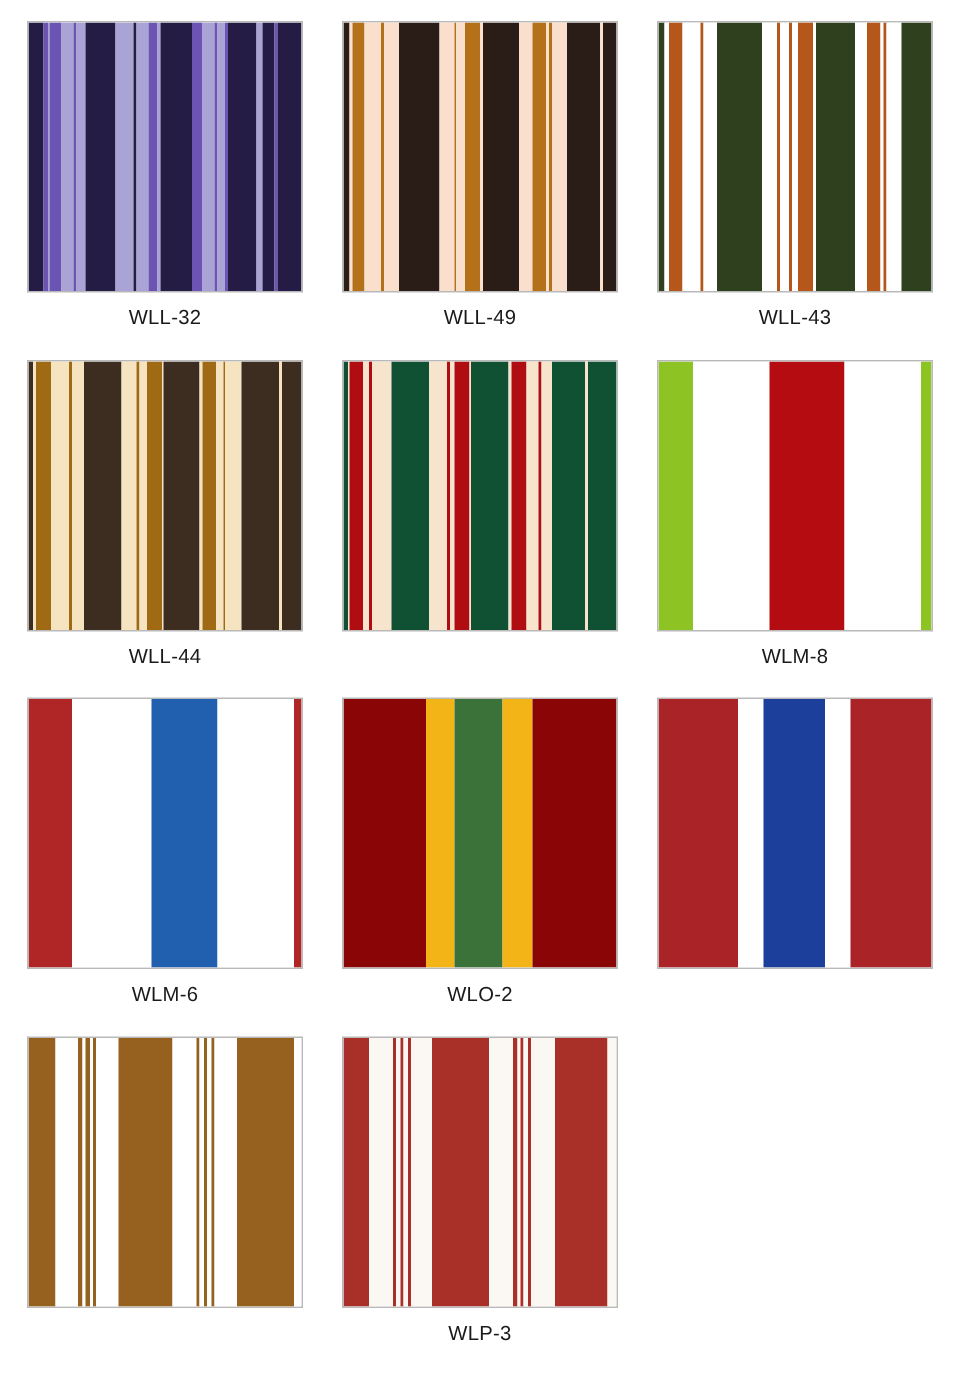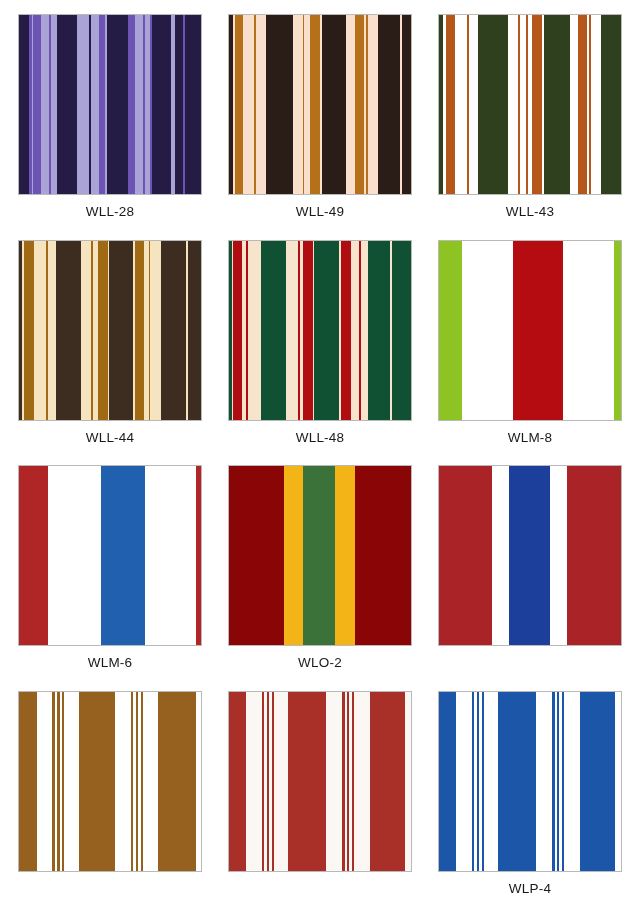--- a/index.html
+++ b/index.html
@@ -78,21 +78,21 @@
         <div class="stripe" style="background: rgb(169, 163, 214); width: 4.58333%;"></div>
         <div class="stripe" style="background: rgb(107, 84, 180); width: 0.9375%;"></div>
         <div class="stripe" style="background: rgb(169, 163, 214); width: 2.70833%;"></div>
         <div class="stripe" style="background: rgb(107, 84, 180); width: 1.14583%;"></div>
         <div class="stripe" style="background: rgb(36, 28, 68); width: 10.3125%;"></div>
         <div class="stripe" style="background: rgb(169, 163, 214); width: 2.5%;"></div>
         <div class="stripe" style="background: rgb(36, 28, 68); width: 4.375%;"></div>
         <div class="stripe" style="background: rgb(107, 84, 180); width: 1.25%;"></div>
         <div class="stripe" style="background: rgb(36, 28, 68); width: 8.54167%;"></div>
       </div>
-      <div class="caption" style="color: rgb(26, 26, 26);">WLL-28</div>
+      <div class="caption" style="color: rgb(26, 26, 26);">WLL-32</div>
     </div>
     <div class="cell">
       <div class="swatch" style="border-color: rgb(185, 185, 185);">
         <div class="stripe" style="background: rgb(42, 28, 23); width: 2.4%;"></div>
         <div class="stripe" style="background: rgb(250, 223, 204); width: 0.8%;"></div>
         <div class="stripe" style="background: rgb(181, 112, 26); width: 4.6%;"></div>
         <div class="stripe" style="background: rgb(250, 223, 204); width: 6.2%;"></div>
         <div class="stripe" style="background: rgb(181, 112, 26); width: 0.9%;"></div>
         <div class="stripe" style="background: rgb(250, 223, 204); width: 5.6%;"></div>
         <div class="stripe" style="background: rgb(42, 28, 23); width: 14.5%;"></div>
@@ -182,21 +182,20 @@
         <div class="stripe" style="background: rgb(15, 81, 50); width: 13.4%;"></div>
         <div class="stripe" style="background: rgb(247, 228, 204); width: 1.2%;"></div>
         <div class="stripe" style="background: rgb(176, 13, 19); width: 5.4%;"></div>
         <div class="stripe" style="background: rgb(247, 228, 204); width: 4.4%;"></div>
         <div class="stripe" style="background: rgb(176, 13, 19); width: 1%;"></div>
         <div class="stripe" style="background: rgb(247, 228, 204); width: 4.2%;"></div>
         <div class="stripe" style="background: rgb(15, 81, 50); width: 12%;"></div>
         <div class="stripe" style="background: rgb(247, 228, 204); width: 1%;"></div>
         <div class="stripe" style="background: rgb(15, 81, 50); width: 10.4%;"></div>
       </div>
-      <div class="caption" style="color: rgb(26, 26, 26);">WLL-48</div>
     </div>
     <div class="cell">
       <div class="swatch" style="border-color: rgb(185, 185, 185);">
         <div class="stripe" style="background: rgb(141, 196, 35); width: 12.5%;"></div>
         <div class="stripe" style="background: rgb(255, 255, 255); width: 28%;"></div>
         <div class="stripe" style="background: rgb(180, 12, 16); width: 27.5%;"></div>
         <div class="stripe" style="background: rgb(255, 255, 255); width: 28%;"></div>
         <div class="stripe" style="background: rgb(141, 196, 35); width: 4%;"></div>
       </div>
       <div class="caption" style="color: rgb(26, 26, 26);">WLM-8</div>
@@ -266,37 +265,15 @@
         <div class="stripe" style="background: rgb(251, 247, 242); width: 9%;"></div>
         <div class="stripe" style="background: rgb(168, 48, 40); width: 1.3%;"></div>
         <div class="stripe" style="background: rgb(251, 247, 242); width: 1.4%;"></div>
         <div class="stripe" style="background: rgb(168, 48, 40); width: 1.3%;"></div>
         <div class="stripe" style="background: rgb(251, 247, 242); width: 1.4%;"></div>
         <div class="stripe" style="background: rgb(168, 48, 40); width: 1.3%;"></div>
         <div class="stripe" style="background: rgb(251, 247, 242); width: 8.5%;"></div>
         <div class="stripe" style="background: rgb(168, 48, 40); width: 19.6%;"></div>
         <div class="stripe" style="background: rgb(251, 247, 242); width: 3%;"></div>
       </div>
-    </div>
-    <div class="cell">
-      <div class="swatch" style="border-color: rgb(185, 185, 185);">
-        <div class="stripe" style="background: rgb(28, 86, 168); width: 9.5%;"></div>
-        <div class="stripe" style="background: rgb(255, 255, 255); width: 8.5%;"></div>
-        <div class="stripe" style="background: rgb(28, 86, 168); width: 1.3%;"></div>
-        <div class="stripe" style="background: rgb(255, 255, 255); width: 1.4%;"></div>
-        <div class="stripe" style="background: rgb(28, 86, 168); width: 1.3%;"></div>
-        <div class="stripe" style="background: rgb(255, 255, 255); width: 1.4%;"></div>
-        <div class="stripe" style="background: rgb(28, 86, 168); width: 1.3%;"></div>
-        <div class="stripe" style="background: rgb(255, 255, 255); width: 8%;"></div>
-        <div class="stripe" style="background: rgb(28, 86, 168); width: 20.5%;"></div>
-        <div class="stripe" style="background: rgb(255, 255, 255); width: 9%;"></div>
-        <div class="stripe" style="background: rgb(28, 86, 168); width: 1.3%;"></div>
-        <div class="stripe" style="background: rgb(255, 255, 255); width: 1.4%;"></div>
-        <div class="stripe" style="background: rgb(28, 86, 168); width: 1.3%;"></div>
-        <div class="stripe" style="background: rgb(255, 255, 255); width: 1.4%;"></div>
-        <div class="stripe" style="background: rgb(28, 86, 168); width: 1.3%;"></div>
-        <div class="stripe" style="background: rgb(255, 255, 255); width: 8.5%;"></div>
-        <div class="stripe" style="background: rgb(28, 86, 168); width: 19.6%;"></div>
-        <div class="stripe" style="background: rgb(255, 255, 255); width: 3%;"></div>
-      </div>
-      <div class="caption" style="color: rgb(26, 26, 26);">WLP-4</div>
+      <div class="caption" style="color: rgb(26, 26, 26);">WLP-3</div>
     </div>
   </div>
 
 </body></html>

